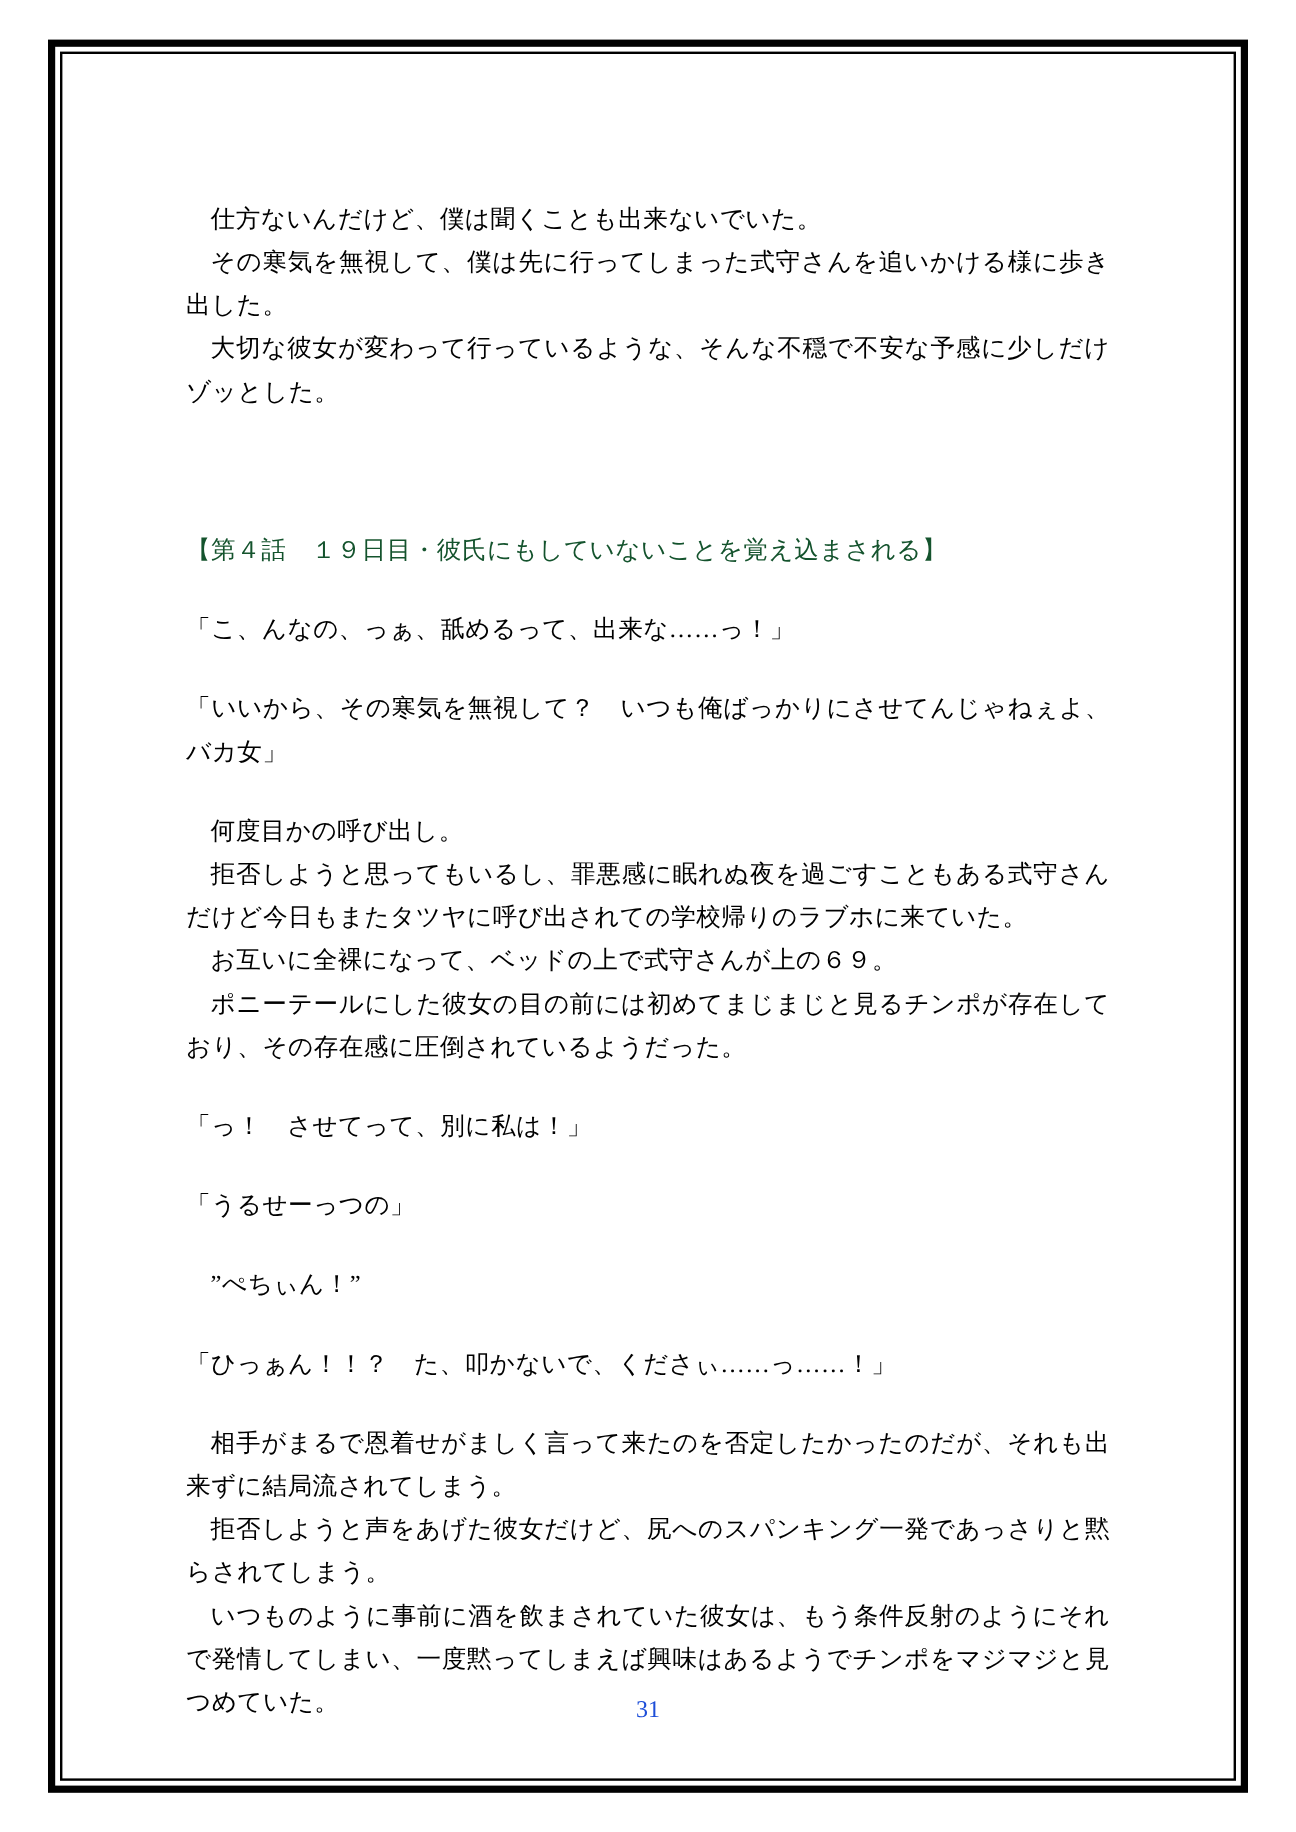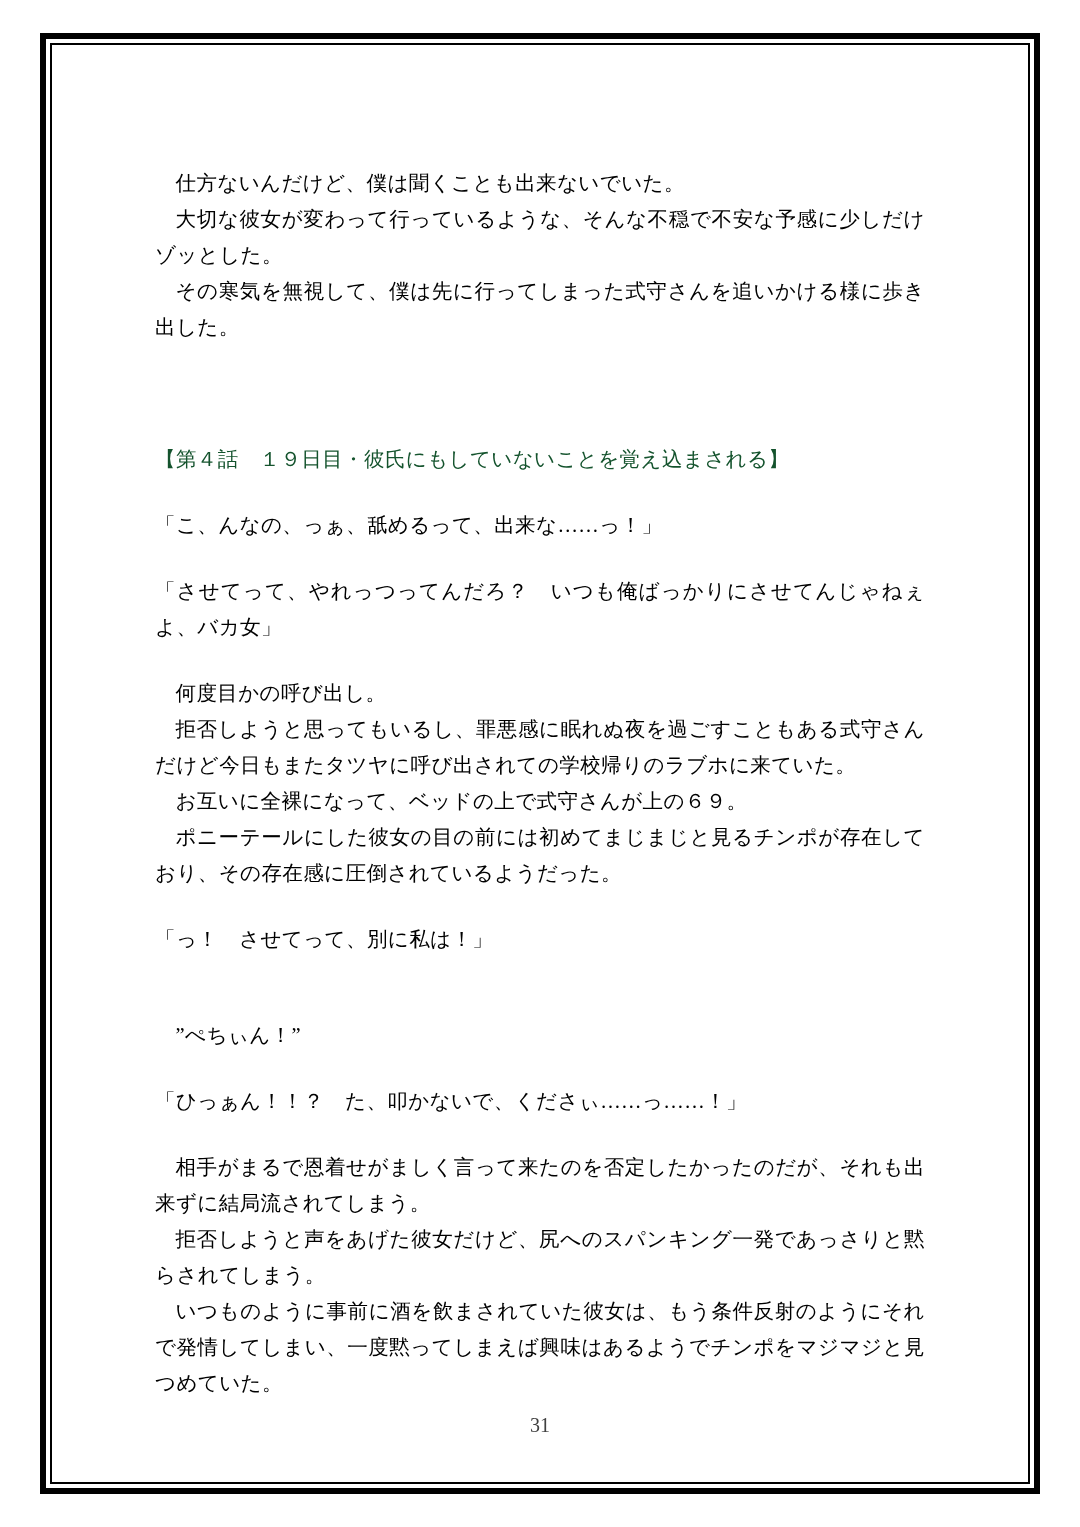--- a/index.html
+++ b/index.html
@@ -64,63 +64,64 @@
     color: #14532d;
     letter-spacing: 0.4px;
   }
   .folio {
     position: absolute;
     left: 0;
     right: 0;
     bottom: 90px;
     text-align: center;
     font-size: 20px;
-    color: #404040;
+    color: #1d4ed8;
     font-family: "Liberation Serif", "DejaVu Serif", serif;
   }
 </style>
 </head>
 <body>
 
 <div class="page">
 
   <div class="frame-outer"></div>
   <div class="frame-inner"></div>
 
   <div class="content">
 
     <p class="indent">仕方ないんだけど、僕は聞くことも出来ないでいた。</p>
+    <p class="indent">その寒気を無視して、僕は先に行ってしまった式守さんを追いかける様に歩き出した。</p>
     <p class="indent">大切な彼女が変わって行っているような、そんな不穏で不安な予感に少しだけゾッとした。</p>
-    <p class="indent">その寒気を無視して、僕は先に行ってしまった式守さんを追いかける様に歩き出した。</p>
 
     <div class="gap-big"></div>
 
     <p class="chapter">【第４話　１９日目・彼氏にもしていないことを覚え込まされる】</p>
 
     <div class="gap-med"></div>
 
     <p>「こ、んなの、っぁ、舐めるって、出来な……っ！」</p>
 
     <div class="gap-med"></div>
 
-    <p>「させてって、やれっつってんだろ？　いつも俺ばっかりにさせてんじゃねぇよ、バカ女」</p>
+    <p>「いいから、その寒気を無視して？　いつも俺ばっかりにさせてんじゃねぇよ、バカ女」</p>
 
     <div class="gap-med"></div>
 
     <p class="indent">何度目かの呼び出し。</p>
     <p class="indent">拒否しようと思ってもいるし、罪悪感に眠れぬ夜を過ごすこともある式守さんだけど今日もまたタツヤに呼び出されての学校帰りのラブホに来ていた。</p>
     <p class="indent">お互いに全裸になって、ベッドの上で式守さんが上の６９。</p>
     <p class="indent">ポニーテールにした彼女の目の前には初めてまじまじと見るチンポが存在しており、その存在感に圧倒されているようだった。</p>
 
     <div class="gap-med"></div>
 
     <p>「っ！　させてって、別に私は！」</p>
 
     <div class="gap-med"></div>
 
+    <p>「うるせーっつの」</p>
 
     <div class="gap-med"></div>
 
     <p class="indent">”ぺちぃん！”</p>
 
     <div class="gap-med"></div>
 
     <p>「ひっぁん！！？　た、叩かないで、くださぃ……っ……！」</p>
 
     <div class="gap-med"></div>

